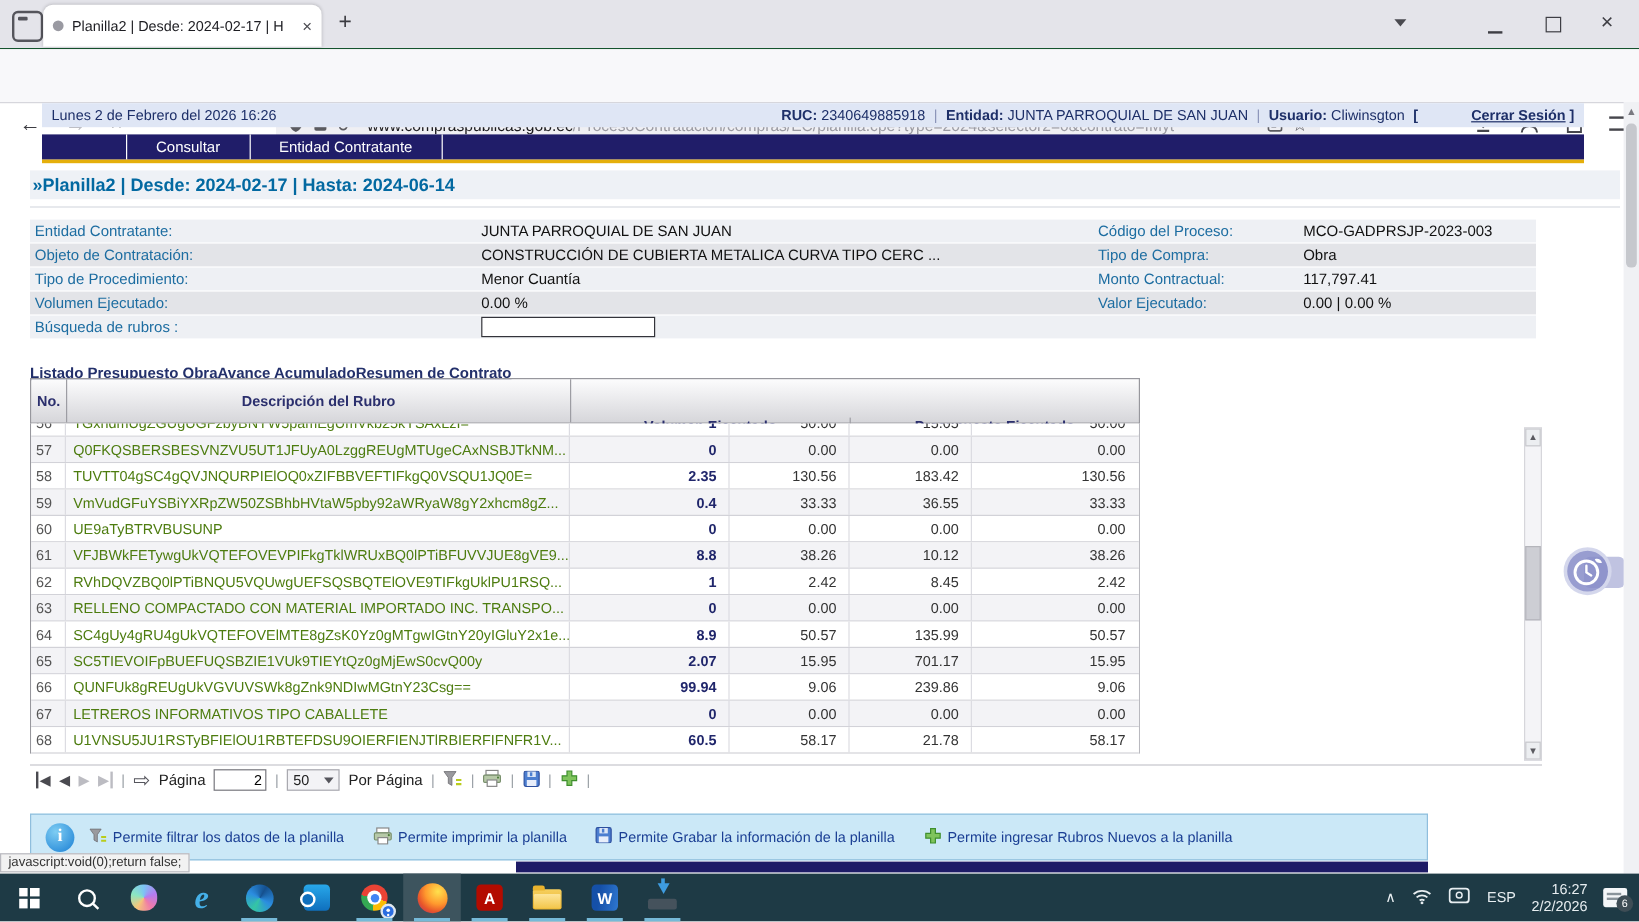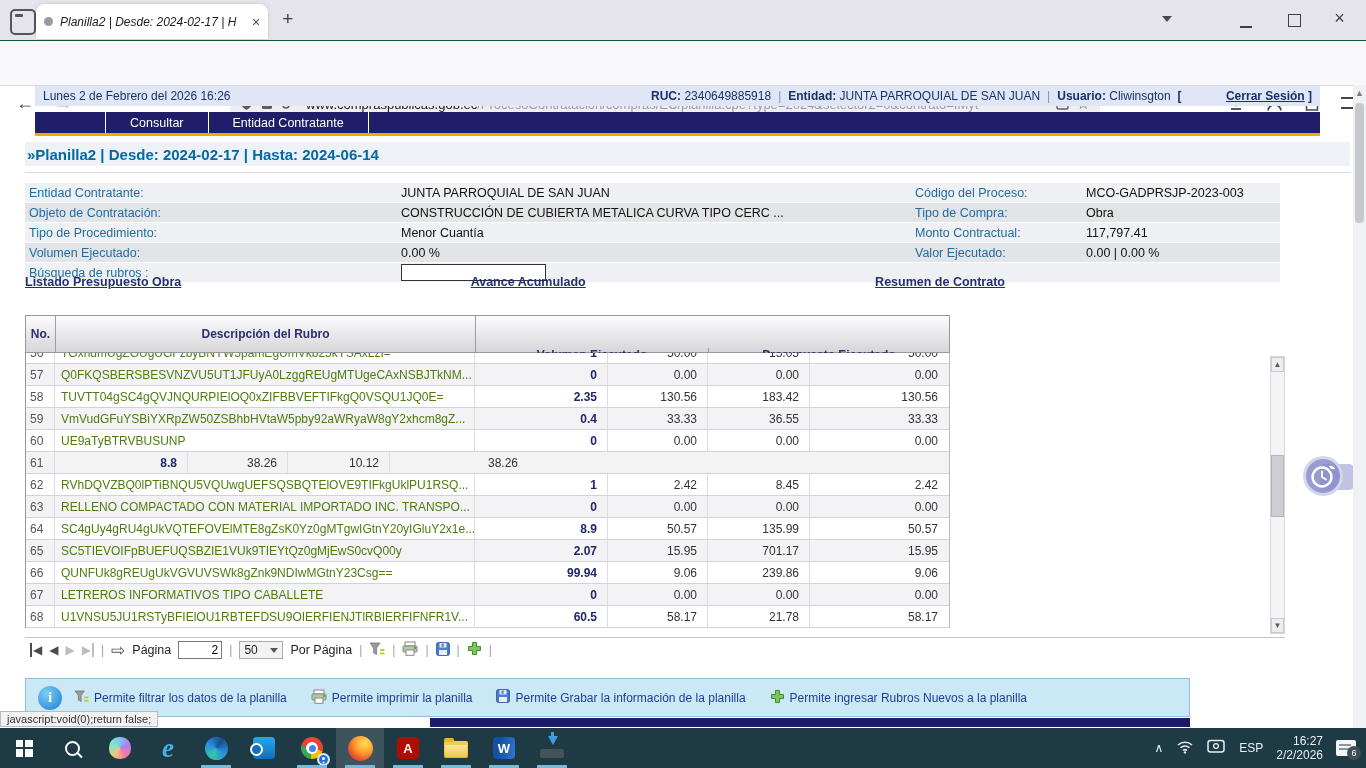--- a/index.html
+++ b/index.html
@@ -1,20 +1,20 @@
 <!DOCTYPE html>
 <html><head>
 <meta charset="utf-8">
 <style>
   html,body{margin:0;padding:0;}
   body{width:1366px;height:768px;overflow:hidden;background:#fff;
        font-family:"Liberation Sans",sans-serif;font-size:12px;color:#222;position:relative;}
   .abs{position:absolute;}
   
-  .tabstrip{left:0;top:0;width:1366px;height:40px;background:#e4e4ea;border-bottom:1px solid #14532d;font-style:italic;}
+  .tabstrip{left:0;top:0;width:1366px;height:40px;background:#e4e4ea;border-bottom:1px solid #14532d;}
   .fxview{left:10px;top:9px;width:22px;height:22px;border:2px solid #55555c;border-radius:5px;}
   .fxview::before{content:'';position:absolute;left:3px;top:3px;width:8px;height:3px;background:#55555c;border-radius:1px;}
   .tab{left:36px;top:4px;width:232px;height:35px;background:#fff;border-radius:8px 8px 0 0;
        box-shadow:0 0 3px rgba(0,0,0,.18);display:flex;align-items:center;padding:0 8px;box-sizing:border-box;}
   .favicon{width:9px;height:9px;border-radius:50%;background:#9a9aa2;flex:0 0 auto;margin-right:7px;}
   .tabtitle{flex:1;white-space:nowrap;overflow:hidden;font-size:12px;color:#1d1d22;}
   .tabclose{flex:0 0 auto;font-size:14px;color:#4c4c52;padding-left:6px;cursor:pointer;}
   .newtab{left:282px;top:8px;font-size:19px;color:#3c3c42;}
   .tablist-chevron{left:1162px;top:16px;width:0;height:0;border-left:5px solid transparent;border-right:5px solid transparent;border-top:6px solid #4a4a50;}
   .wmin{left:1240px;top:26px;width:12px;height:2px;background:#3e3e44;}
@@ -51,21 +51,21 @@
   .drow{left:25px;width:1255px;height:19px;display:flex;align-items:center;}
   .drow.odd{background:#eef0f4;} .drow.even{background:#e3e4e8;}
   .dl1{width:376px;padding-left:4px;box-sizing:border-box;}
   .dv1{width:500px;}
   .dl2{width:185px;padding-left:14px;box-sizing:border-box;}
   .dv2{width:190px;}
   .dlab{color:#1d6da1;font-size:12.5px;}
   .dval{color:#111;font-size:12.5px;}
   .searchbox{width:137px;height:15px;border:1px solid #33333a;background:#fff;font-size:12px;padding:0 3px;}
   
-  .linksrow{left:25px;top:275px;width:980px;display:flex;justify-content:space-between;}
+  .linksrow{left:25px;top:304px;width:980px;display:flex;justify-content:flex-start;}
   .plink{color:#23306b;font-weight:bold;font-size:12.5px;text-decoration:underline;cursor:pointer;}
   
   .thead{left:25px;top:315px;width:925px;height:38px;display:flex;border:1px solid #97979d;box-sizing:border-box;
          background:linear-gradient(#fcfcfd,#d6d6da);}
   .thc{display:flex;align-items:center;justify-content:center;color:#2b2f6d;font-weight:bold;font-size:12px;
        border-right:1px solid #9d9da3;box-sizing:border-box;}
   .th-no{width:30px;height:100%;}
   .th-desc{width:420px;height:100%;}
   .th-grp{display:flex;flex-direction:column;width:473px;}
   .th-top{display:flex;height:19px;border-bottom:1px solid #9d9da3;box-sizing:border-box;margin-top:32px;}
@@ -334,20 +334,21 @@
       <div class="trow">
         <div class="tcell c-no">60</div>
         <div class="tcell c-desc">UE9aTyBTRVBUSUNP</div>
         <div class="tcell c-cant">0</div>
         <div class="tcell c-p">0.00</div>
         <div class="tcell c-val">0.00</div>
         <div class="tcell c-pp">0.00</div>
       </div>
       <div class="trow alt">
         <div class="tcell c-no">61</div>
+        <div class="tcell c-desc">VFJBWkFETywgUkVQTEFOVEVPIFkgTklWRUxBQ0lPTiBFUVVJUE8gVE9...</div>
         <div class="tcell c-cant">8.8</div>
         <div class="tcell c-p">38.26</div>
         <div class="tcell c-val">10.12</div>
         <div class="tcell c-pp">38.26</div>
       </div>
       <div class="trow">
         <div class="tcell c-no">62</div>
         <div class="tcell c-desc">RVhDQVZBQ0lPTiBNQU5VQUwgUEFSQSBQTElOVE9TIFkgUklPU1RSQ...</div>
         <div class="tcell c-cant">1</div>
         <div class="tcell c-p">2.42</div>

